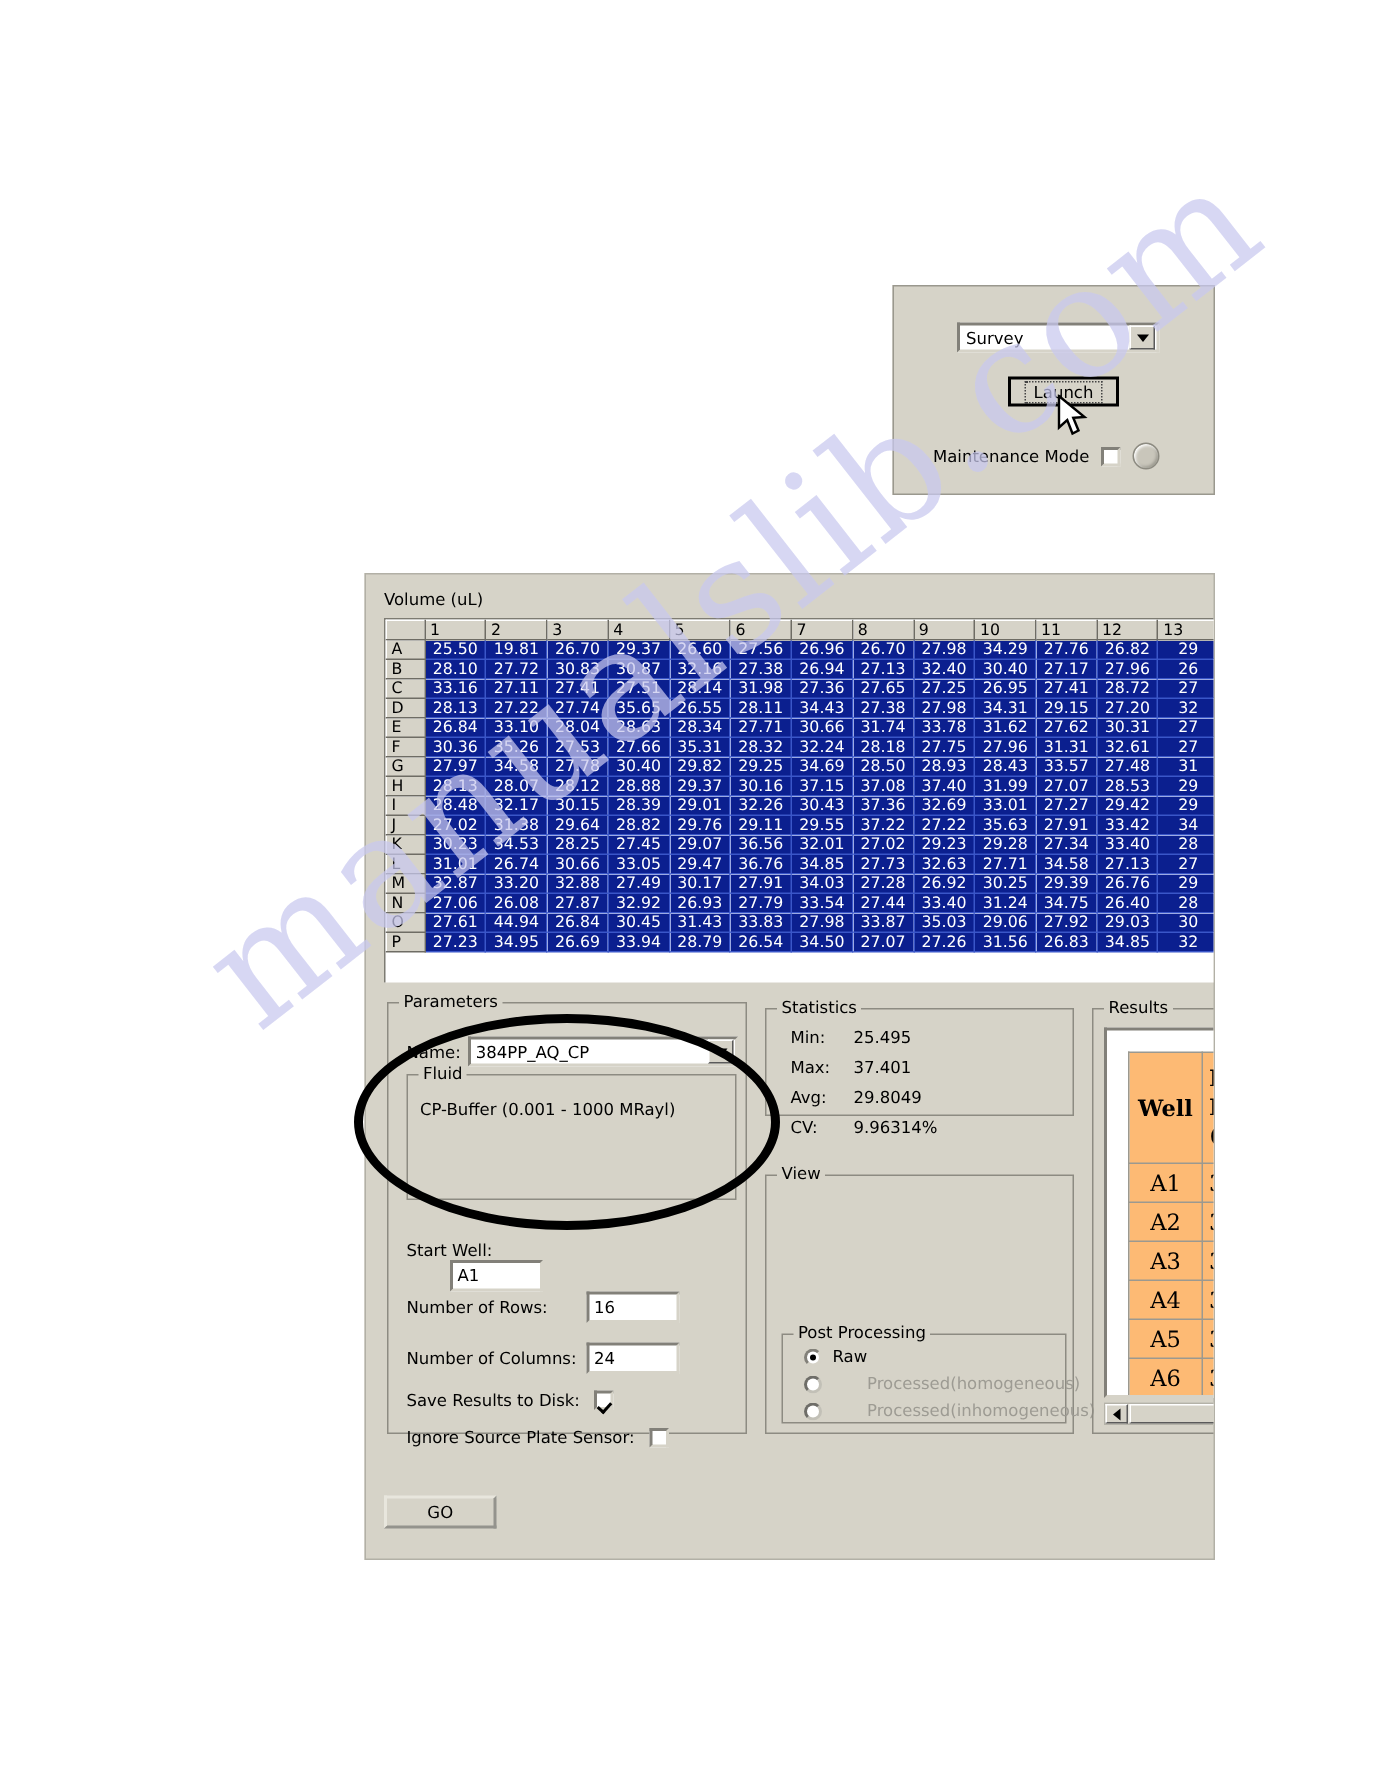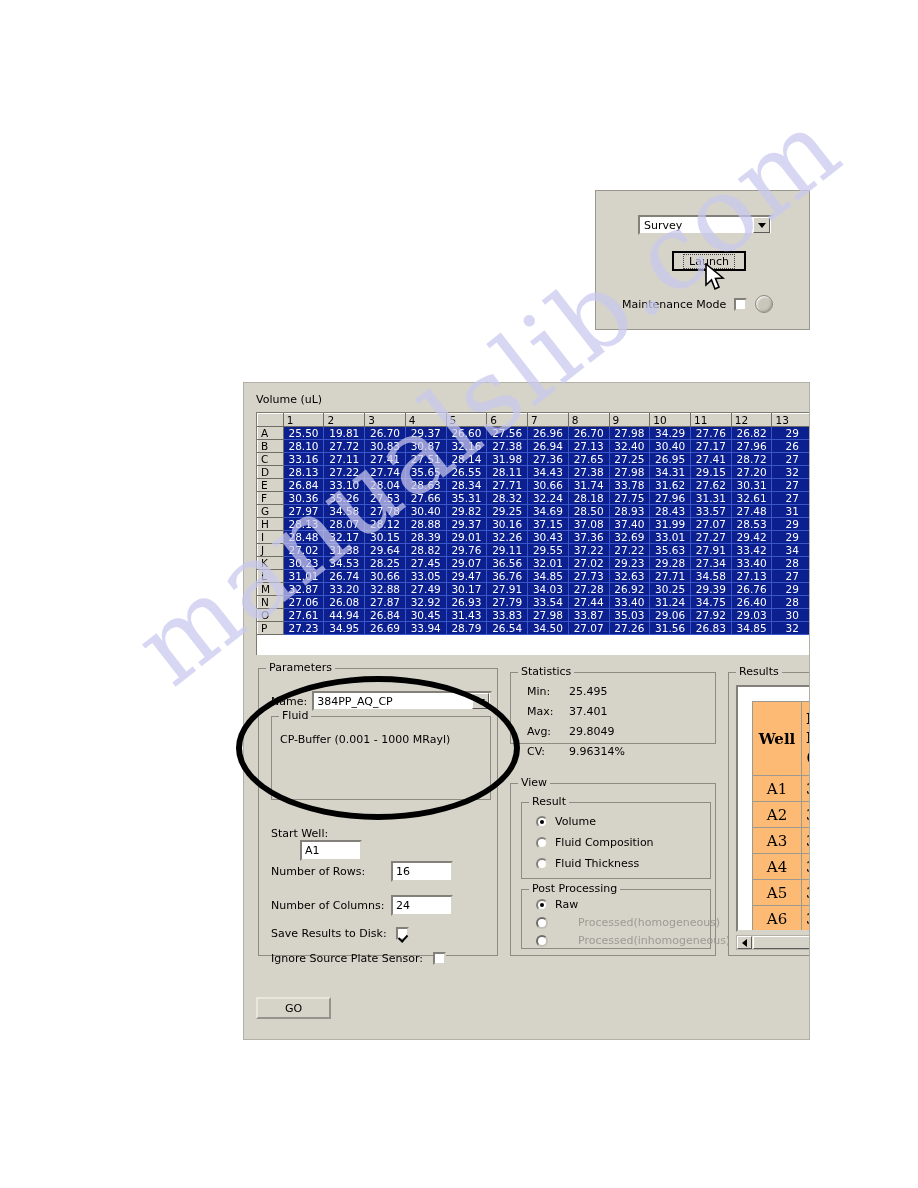--- a/index.html
+++ b/index.html
@@ -567,35 +567,20 @@
       </div>
     <div class="stat-row" style="top:72px">
       <span class="k">CV:</span>
       <span class="v">9.96314%</span>
       </div>
   </fieldset>
 
   <fieldset class="fs" id="fs-view">
     <span class="leg">View</span>
 
-    <fieldset class="fs" id="fs-result">
-      <span class="leg">Result</span>
-      <div class="radio-row" style="top:12px">
-        <span class="radio on"></span>
-        <span>Volume</span>
-        </div>
-      <div class="radio-row" style="top:33px">
-        <span class="radio"></span>
-        <span>Fluid Composition</span>
-        </div>
-      <div class="radio-row" style="top:54px">
-        <span class="radio"></span>
-        <span>Fluid Thickness</span>
-        </div>
-    </fieldset>
 
     <fieldset class="fs" id="fs-post">
       <span class="leg">Post Processing</span>
       <div class="radio-row" style="top:8px">
         <span class="radio on"></span>
         <span>Raw</span>
         </div>
       <div class="radio-row disabled" style="top:26px">
         <span class="radio"></span>
         <span>Processed(homogeneous)</span>

